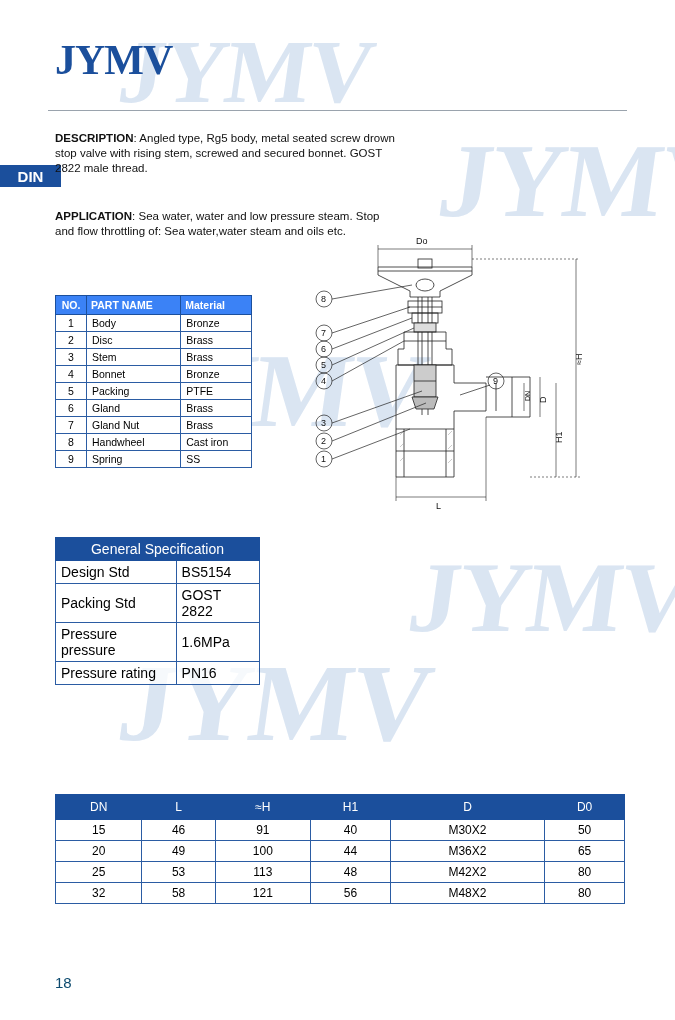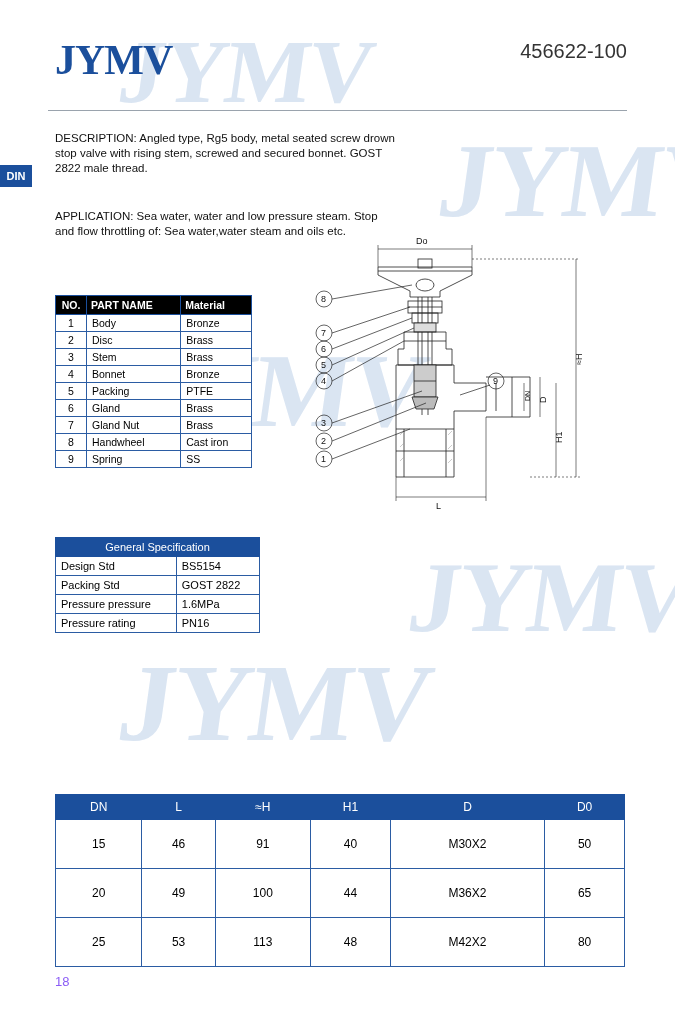--- a/index.html
+++ b/index.html
@@ -71,82 +71,82 @@
     top: 110px;
     border-top: 1px solid #9aa3ad;
     z-index: 3;
   }
 
   
   .din-tab {
     position: absolute;
     left: 0;
     top: 165px;
-    width: 32px;
+    width: 61px;
     height: 22px;
     background: #1b4f9c;
     color: #ffffff;
-    font-size: 11px;
+    font-size: 15px;
     font-weight: bold;
     display: flex;
     align-items: center;
     justify-content: center;
     z-index: 3;
   }
 
   
   .para {
     position: absolute;
     left: 55px;
     width: 340px;
     font-size: 11.5px;
     line-height: 15px;
     color: #111111;
     z-index: 3;
   }
-  .para b { font-weight: normal; }
+  .para b { font-weight: bold; }
   .desc { top: 131px; }
   .appl { top: 209px; }
 
   
   table {
     border-collapse: collapse;
   }
   .parts-table {
     position: absolute;
     left: 55px;
     top: 295px;
     width: 197px;
     font-size: 10.5px;
     z-index: 3;
     background: #ffffff;
   }
   .parts-table th {
-    background: #000000;
+    background: #3b82f6;
     color: #ffffff;
     font-weight: bold;
     border: 1px solid #1b4f9c;
     padding: 3px 4px;
     text-align: left;
   }
   .parts-table th.no { text-align: center; width: 22px; }
   .parts-table td {
     border: 1px solid #2b5ca3;
     padding: 2px 5px;
     background: rgba(255,255,255,0.75);
   }
   .parts-table td.no { text-align: center; }
 
   
   .spec-table {
     position: absolute;
     left: 55px;
     top: 537px;
     width: 205px;
-    font-size: 11px;
+    font-size: 14px;
     z-index: 3;
   }
   .spec-table th {
     background: #1b4f9c;
     color: #ffffff;
     font-weight: normal;
     border: 1px solid #1b4f9c;
     padding: 3px 4px;
     text-align: center;
   }
@@ -168,32 +168,32 @@
   .dim-table th {
     background: #1b4f9c;
     color: #ffffff;
     font-weight: normal;
     border: 1px solid #1b4f9c;
     padding: 5px 4px;
     text-align: center;
   }
   .dim-table td {
     border: 1px solid #2b5ca3;
-    padding: 17px 4px;
+    padding: 3px 4px;
     text-align: center;
     background: rgba(255,255,255,0.72);
   }
 
   
   .page-num {
     position: absolute;
     left: 55px;
     top: 974px;
-    font-size: 13px;
-    color: #8b5cf6;
+    font-size: 15px;
+    color: #0c4a6e;
     z-index: 3;
   }
 
   
   .drawing {
     position: absolute;
     left: 300px;
     top: 215px;
     width: 340px;
     height: 340px;
@@ -205,21 +205,20 @@
 <body>
 
 <div class="wm wm1">JYMV</div>
 <div class="wm wm2">JYMV</div>
 <div class="wm wm3">JYMV</div>
 <div class="wm wm4">JYMV</div>
 <div class="wm wm5">JYMV</div>
 
 <div class="logo">JYMV</div>
 <div class="title">
-  <div class="t2">456622-100</div>
 </div>
 <div class="hr"></div>
 
 <div class="din-tab">DIN</div>
 
 <div class="para desc">
   <b>DESCRIPTION</b><span>: Angled type, Rg5 body, metal seated screw drown stop valve with rising stem, screwed and secured bonnet. GOST 2822 male thread.</span>
 </div>
 
 <div class="para appl">
@@ -451,16 +450,24 @@
       <td>65</td>
     </tr>
     <tr>
       <td>25</td>
       <td>53</td>
       <td>113</td>
       <td>48</td>
       <td>M42X2</td>
       <td>80</td>
     </tr>
+    <tr>
+      <td>32</td>
+      <td>58</td>
+      <td>121</td>
+      <td>56</td>
+      <td>M48X2</td>
+      <td>80</td>
+    </tr>
   </tbody>
 </table>
 
 <div class="page-num">18</div>
 
 </body></html>

